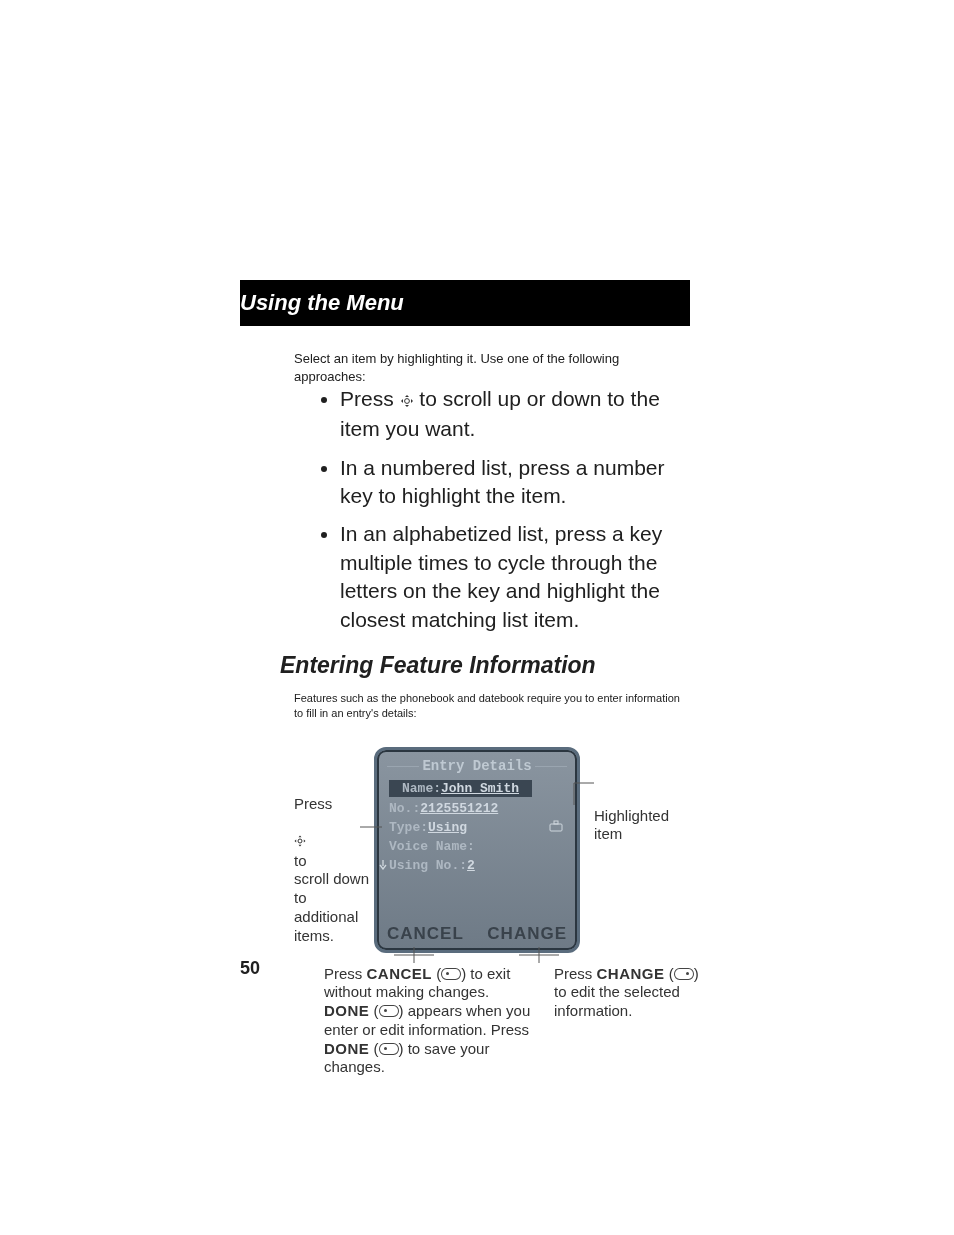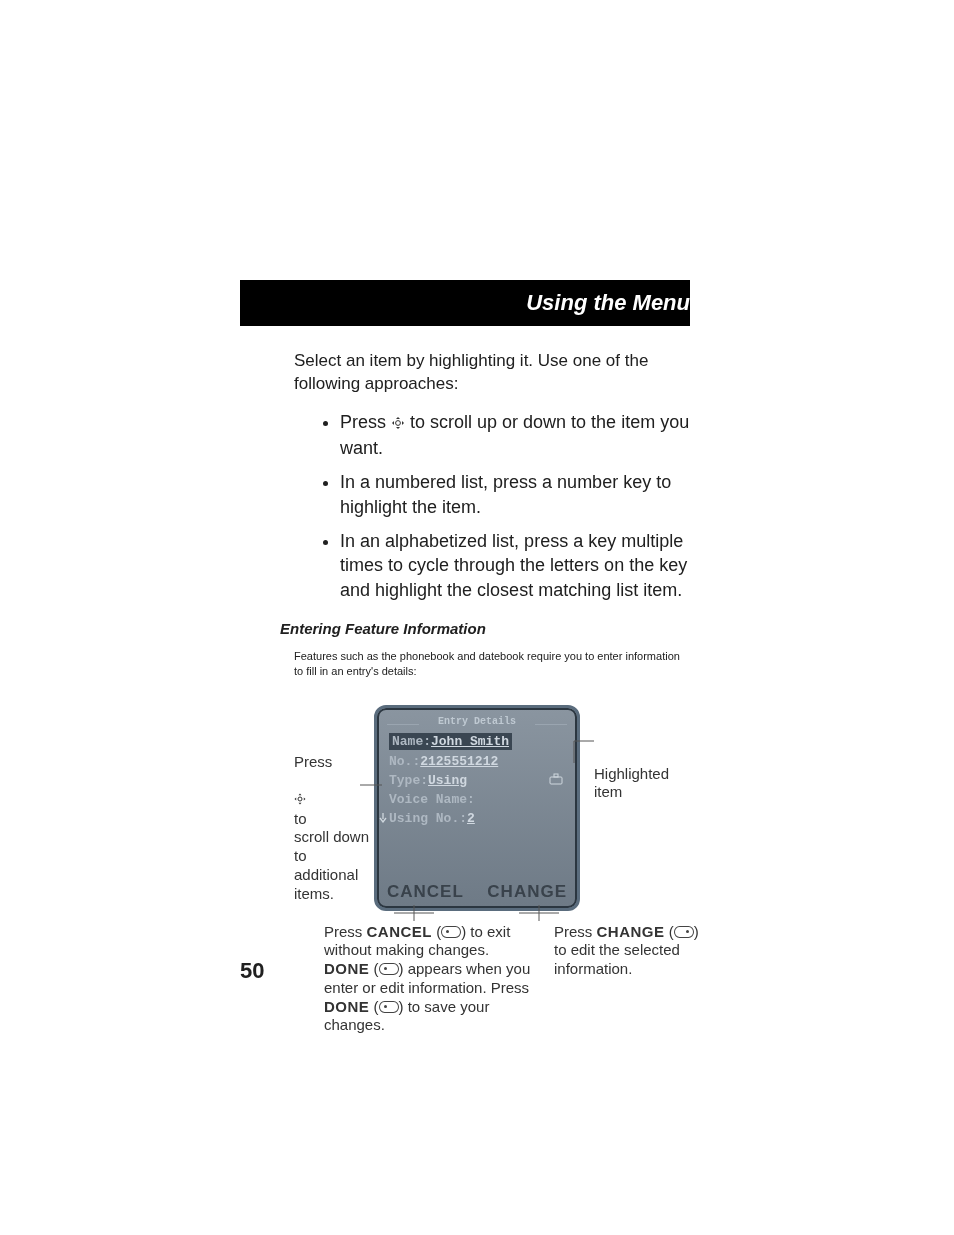--- a/index.html
+++ b/index.html
@@ -1,47 +1,47 @@
 <!DOCTYPE html>
 <html><head>
 <meta charset="utf-8">
 <style>
   html,body{margin:0;padding:0;background:#fff;}
   body{width:954px;height:1235px;position:relative;font-family:Helvetica,Arial,sans-serif;color:#202020;}
   .page{position:absolute;left:240px;top:280px;width:450px;}
-  .bar{background:#000;color:#fff;font-weight:bold;font-style:italic;font-size:22px;text-align:right;padding:10px 0;margin-bottom:24px;}
-  .intro{font-size:17px;margin-left:54px;line-height:1.35;margin-bottom:14px;}
+  .bar{background:#000;color:#fff;font-weight:bold;font-style:italic;font-size:22px;text-align:left;padding:10px 0;margin-bottom:24px;}
+  .intro{font-size:13px;margin-left:54px;line-height:1.35;margin-bottom:0;}
   ul.bullets{list-style:disc;margin:0 0 0 100px;padding:0;}
-  ul.bullets li{font-size:18px;margin-bottom:10px;line-height:1.35;}
-  h2.sect{font-weight:bold;font-style:italic;font-size:15px;margin:18px 0 12px 40px;}
+  ul.bullets li{font-size:21px;margin-bottom:10px;line-height:1.35;}
+  h2.sect{font-weight:bold;font-style:italic;font-size:23px;margin:18px 0 12px 40px;}
   .feat{font-size:11px;margin-left:54px;line-height:1.35;margin-bottom:26px;}
   .nav-icon{display:inline-block;vertical-align:-2px;}
 
   .diagram{position:relative;height:300px;margin-left:54px;}
   .screen{position:absolute;left:80px;top:0;width:200px;height:200px;border:3px solid #5a6c7d;border-radius:12px;background:linear-gradient(#8a95a0,#6e7a86);box-shadow:inset 0 0 0 2px #2b3640;}
-  .screen-title{color:#bfc9d2;font-family:"Courier New",monospace;font-weight:bold;font-size:10px;text-align:center;position:relative;top:8px;}
+  .screen-title{color:#bfc9d2;font-family:"Courier New",monospace;font-weight:bold;font-size:14px;text-align:center;position:relative;top:8px;}
   .screen-title:before,.screen-title:after{content:"";position:absolute;top:8px;border-top:1px solid #9aa5b0;width:32px;}
   .screen-title:before{left:10px;} .screen-title:after{right:10px;}
   .fields{margin:14px 12px 0 12px;font-family:"Courier New",monospace;font-size:13px;color:#cfd7de;}
   .fld{margin-bottom:4px;position:relative;}
   .label{color:#aeb8c2;font-weight:bold;}
   .val{text-decoration:underline;font-weight:bold;color:#d0d8e0;}
-  .hl{background:#3a4652;display:inline-block;padding:1px 3px;}
+  .hl{background:#3a4652;display:inline-block;padding:1px 13px;}
   .sk-row{position:absolute;bottom:6px;left:10px;right:10px;font-family:"Arial Narrow",Arial;font-weight:bold;letter-spacing:1px;color:#39424b;font-size:17px;}
   .sk-row span:last-child{float:right;}
   .work-icon{position:absolute;right:2px;top:0;color:#cfd7de;}
 
   .callout{position:absolute;font-size:15px;color:#333;line-height:1.25;}
   .callout.left{left:0;top:30px;width:78px;text-align:left;white-space:pre-line;}
   .callout.right{left:300px;top:60px;width:100px;}
   .callout.bl{left:30px;top:218px;width:210px;}
   .callout.br{left:260px;top:218px;width:150px;}
   .sm{font-family:"Arial Narrow",Arial;font-weight:bold;letter-spacing:.5px;}
 
-  .pgnum{position:absolute;left:240px;top:958px;font-weight:bold;font-size:22px;}
+  .pgnum{position:absolute;left:240px;top:958px;font-weight:bold;font-size:18px;}
 
   .soft-icon{display:inline-block;width:18px;height:10px;border:1px solid #444;border-radius:50%/90%;position:relative;vertical-align:-1px;}
   .soft-icon::after{content:"";position:absolute;width:3px;height:3px;background:#444;border-radius:50%;top:3px;}
   .soft-icon.l::after{left:4px;} .soft-icon.r::after{right:4px;}
 </style>
 </head>
 <body>
 
 <div class="page">
   <div class="bar">Using the Menu</div>

